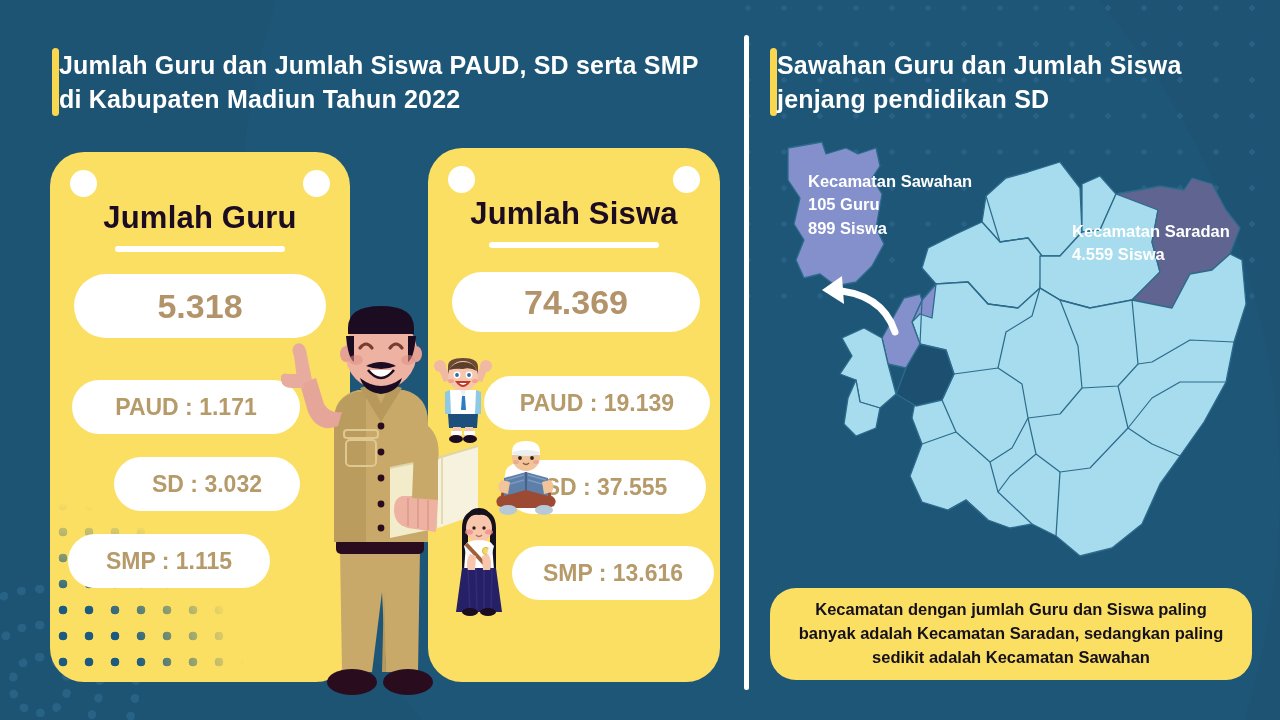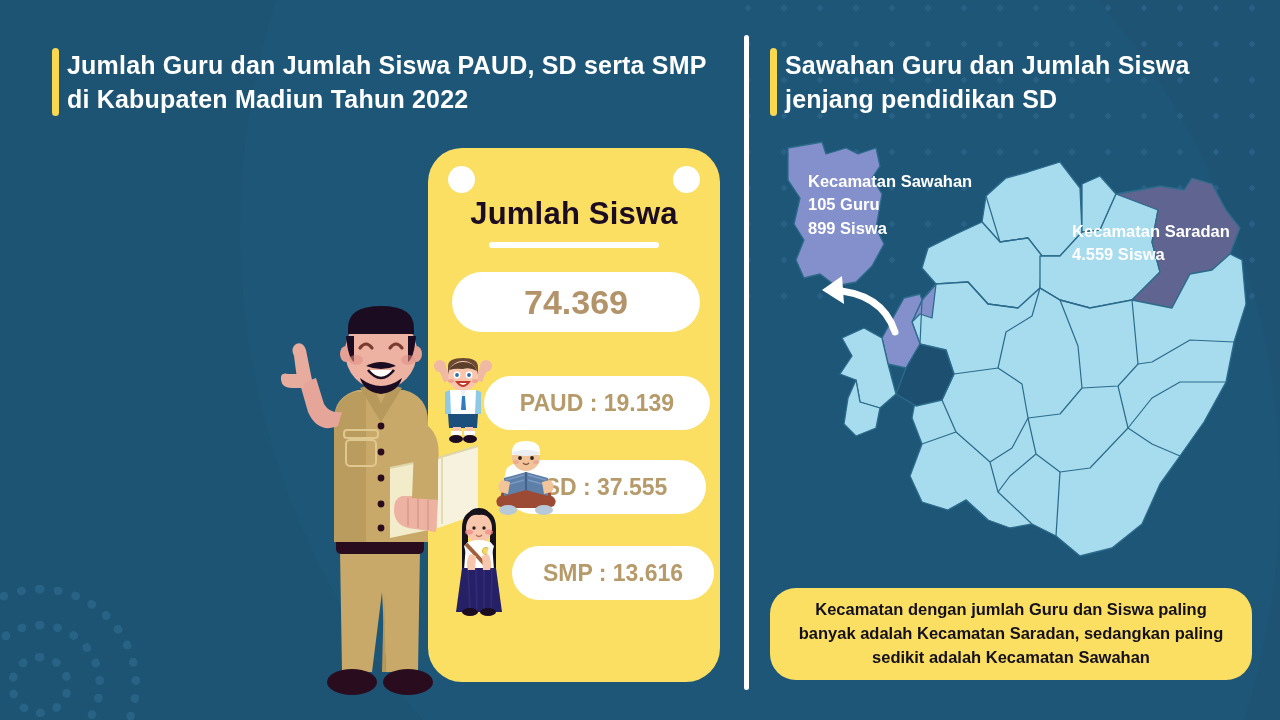--- a/index.html
+++ b/index.html
@@ -48,21 +48,21 @@
   .bg-rings span {
     position: absolute; border-radius: 50%;
     border: 9px dotted #2a6587;
     opacity: .9;
   }
   .bg-rings span:nth-child(1){ left:30px; top:30px; width:200px; height:200px; }
   .bg-rings span:nth-child(2){ left:66px; top:66px; width:128px; height:128px; }
   .bg-rings span:nth-child(3){ left:98px; top:98px; width:64px;  height:64px;  }
 
   
-  .title-block { position: absolute; display: flex; gap: 8px; align-items: flex-start; }
+  .title-block { position: absolute; display: flex; gap: 0; align-items: flex-start; }
   .title-bar {
     width: 7px; border-radius: 4px; background: #f9d84f; flex: 0 0 auto;
   }
   .title-text {
     color: #ffffff;
     font-size: 25px;
     font-weight: bold;
     line-height: 1.36;
     letter-spacing: .2px;
   }
@@ -194,20 +194,31 @@
     <div class="title-text">Jumlah Guru dan Jumlah Siswa PAUD, SD serta SMP di Kabupaten Madiun Tahun 2022</div>
   </div>
 
   <div class="title-block" id="title-right">
     <div class="title-bar"></div>
     <div class="title-text">Sawahan Guru dan Jumlah Siswa jenjang pendidikan SD</div>
   </div>
 
   <div class="divider"></div>
 
+  <div class="card" id="card-guru">
+    <div class="card-dots"></div>
+    <div class="punch l"></div>
+    <div class="punch r"></div>
+    <div class="card-title">Jumlah Guru</div>
+    <div class="card-rule"></div>
+    <div class="pill big" id="guru-total">5.318</div>
+    <div class="pill small" id="guru-paud">PAUD : 1.171</div>
+    <div class="pill small" id="guru-sd">SD : 3.032</div>
+    <div class="pill small" id="guru-smp">SMP : 1.115</div>
+  </div>
 
   <div class="card" id="card-siswa">
     <div class="punch l"></div>
     <div class="punch r"></div>
     <div class="card-title">Jumlah Siswa</div>
     <div class="card-rule"></div>
     <div class="pill big" id="siswa-total">74.369</div>
     <div class="pill small" id="siswa-paud">PAUD : 19.139</div>
     <div class="pill small" id="siswa-sd">SD : 37.555</div>
     <div class="pill small" id="siswa-smp">SMP : 13.616</div>

